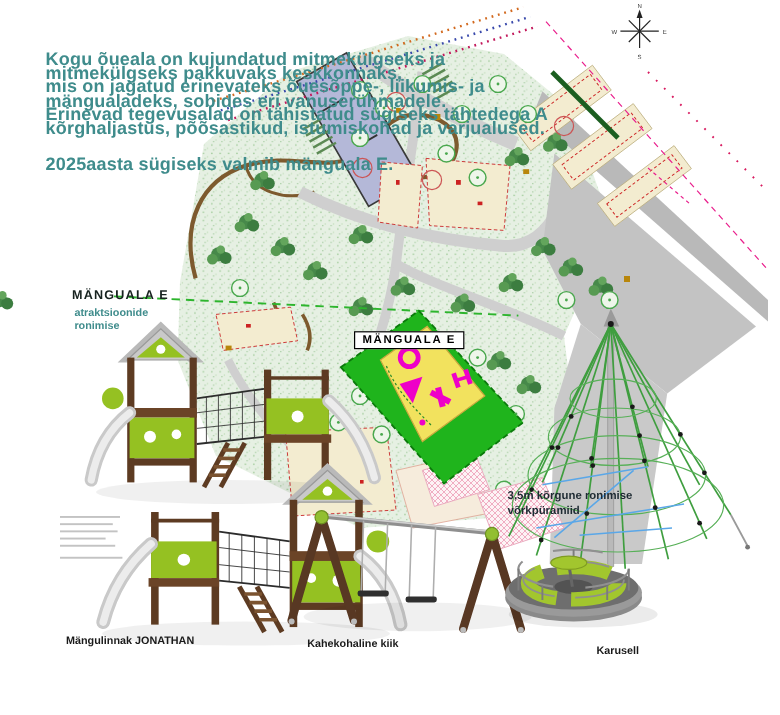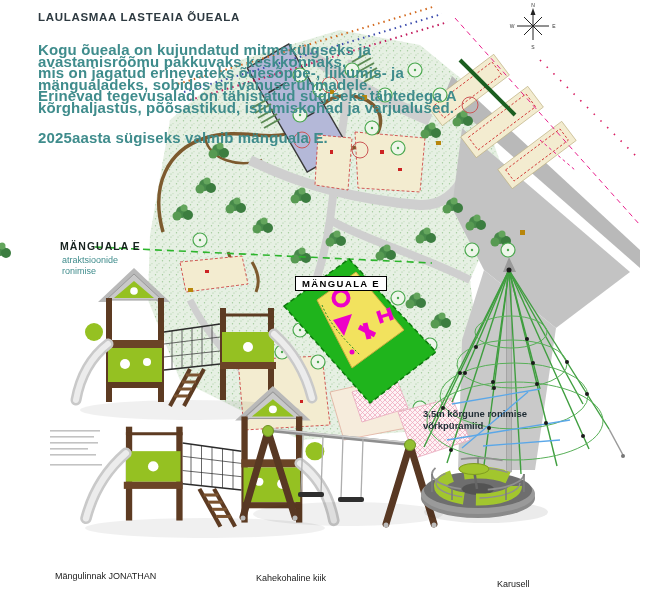--- a/index.html
+++ b/index.html
@@ -9,27 +9,27 @@
   svg{display:block;}
   .title{left:38px;top:10px;font-size:11.5px;font-weight:bold;color:#2e3a41;
          letter-spacing:.7px;line-height:14px;}
   .para{font-size:15px;color:#3f8c8c;line-height:11.6px;letter-spacing:.15px;font-weight:700;}
   .p1{left:38px;top:44px;}
   .p2{left:38px;top:90px;}
   .p3{left:38px;top:132px;}
   .line{white-space:nowrap;}
   .side-head{left:60px;top:240px;font-size:10.5px;font-weight:bold;color:#17221f;
              letter-spacing:1px;}
-  .side-sub{left:62px;top:255px;font-size:9px;color:#3f8c8c;line-height:11px;font-weight:400;}
+  .side-sub{left:62px;top:255px;font-size:9px;color:#3f8c8c;line-height:11px;font-weight:700;}
   .zone-label{left:295px;top:276px;background:#fff;border:1px solid #000;
               padding:1px 6px 1px 6px;font-size:9.5px;font-weight:bold;color:#000;
               letter-spacing:1.4px;white-space:nowrap;}
   .pyr-label{left:423px;top:408px;font-size:9.5px;font-weight:bold;color:#1e2b33;
              line-height:12px;}
-  .cap{font-size:9px;font-weight:normal;color:#1a1a1a;white-space:nowrap;margin-top:42px;}
+  .cap{font-size:9px;font-weight:bold;color:#1a1a1a;white-space:nowrap;}
   .cap-castle{left:55px;top:529px;}
   .cap-swing{left:256px;top:531px;text-align:center;}
   .cap-carousel{left:497px;top:537px;}
 </style>
 </head>
 <body>
 
 <div class="canvas">
 
 <svg class="abs" style="left:0;top:0" width="650" height="596" viewBox="0 0 650 596">
@@ -385,26 +385,25 @@
       <line x1="478" y1="458" x2="478" y2="472"></line>
           <line x1="452" y1="488" x2="452" y2="500"></line>
       <line x1="506" y1="488" x2="506" y2="500"></line>
     </g>
     <line x1="474" y1="470" x2="477" y2="489" stroke="#666" stroke-width="2.5"></line>
     <ellipse cx="474" cy="469" rx="15" ry="5.5" fill="#a2c62e" stroke="#7f9c20" stroke-width="1"></ellipse>
   </g>
 </svg>
 
 <div class="abs title">
-  <div class="line">LAULASMAA LASTEAIA ÕUEALA</div>
 </div>
 
 <div class="abs para p1">
   <div class="line">Kogu õueala on kujundatud mitmekülgseks ja</div>
-  <div class="line">avastamisrõõmu pakkuvaks keskkonnaks,</div>
+  <div class="line">mitmekülgseks pakkuvaks keskkonnaks,</div>
   <div class="line">mis on jagatud erinevateks õuesõppe-, liikumis- ja</div>
   <div class="line">mängualadeks, sobides eri vanuserühmadele.</div>
 </div>
 
 <div class="abs para p2">
   <div class="line">Erinevad tegevusalad on tähistatud sügiseks tähtedega A</div>
   <div class="line">kõrghaljastus, põõsastikud, istumiskohad ja varjualused.</div>
 </div>
 
 <div class="abs para p3">

